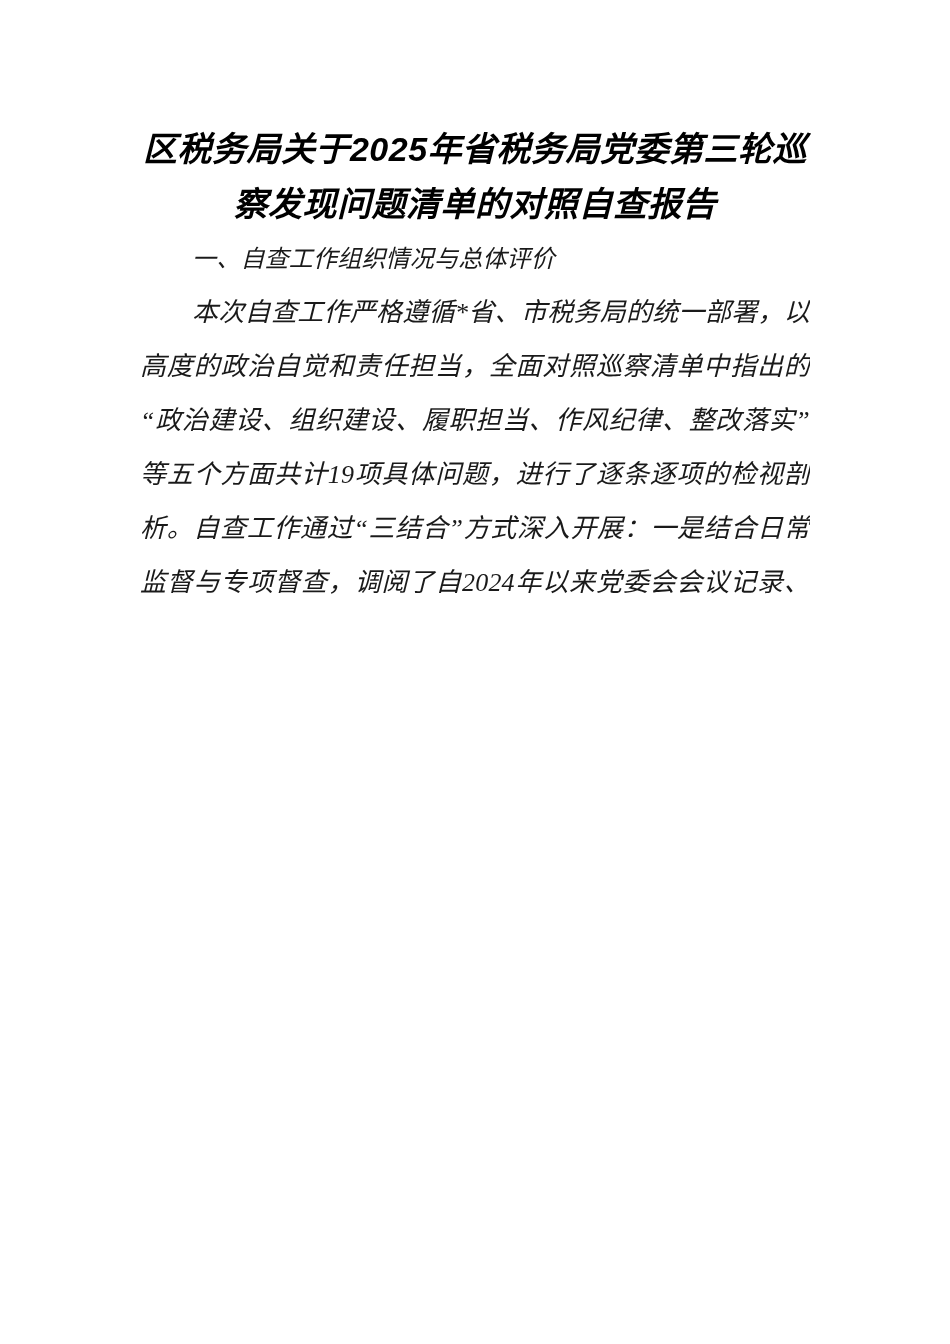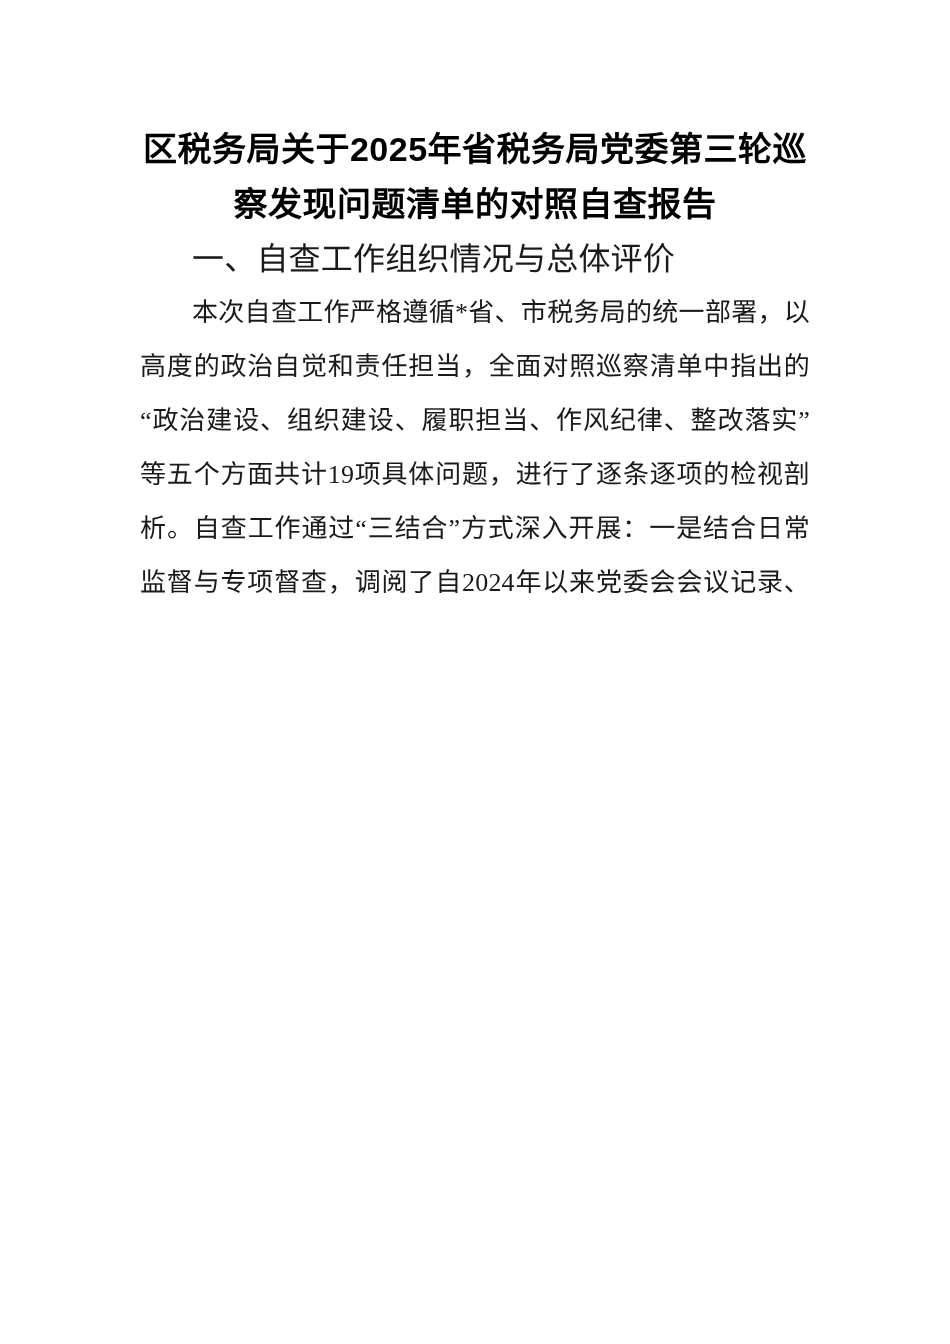--- a/index.html
+++ b/index.html
@@ -12,20 +12,21 @@
   .page {
     position: relative;
     width: 950px;
     height: 1167px;
     background: #ffffff;
     margin: 0 auto;
     overflow: hidden;
     box-sizing: border-box;
     font-family: "Liberation Serif", "DejaVu Serif", serif;
     color: #000000;
+    font-style: italic;
   }
 
   .page-body {
     position: absolute;
     left: 140px;
     top: 0;
     width: 670px;
   }
 
   
@@ -53,21 +54,21 @@
     color: #1a1a1a;
     letter-spacing: 0.2px;
   }
 
   .para-first {
     padding-top: 40px;
   }
 
   
   .section-heading {
-    font-size: 32px;
+    font-size: 24px;
     line-height: 54px;
     text-align: left;
     text-indent: 52px;
     margin: 0;
     color: #1a1a1a;
     font-weight: 400;
     letter-spacing: 0.2px;
   }
 
   

